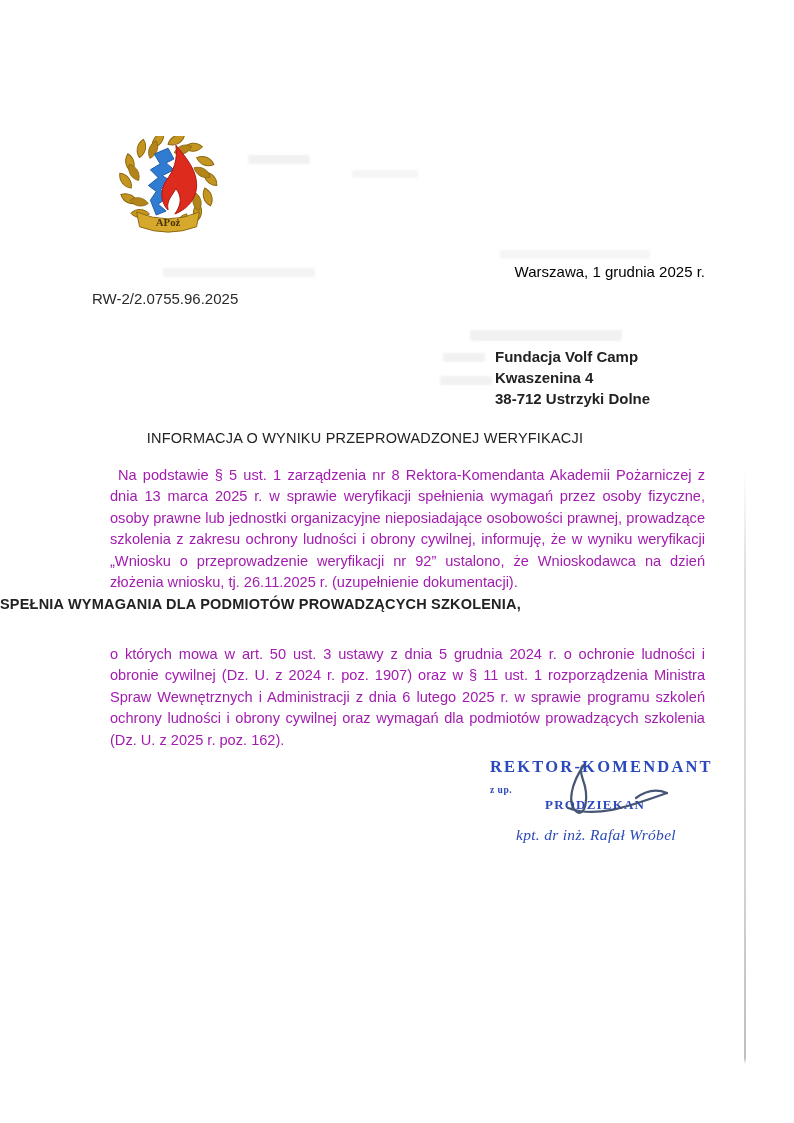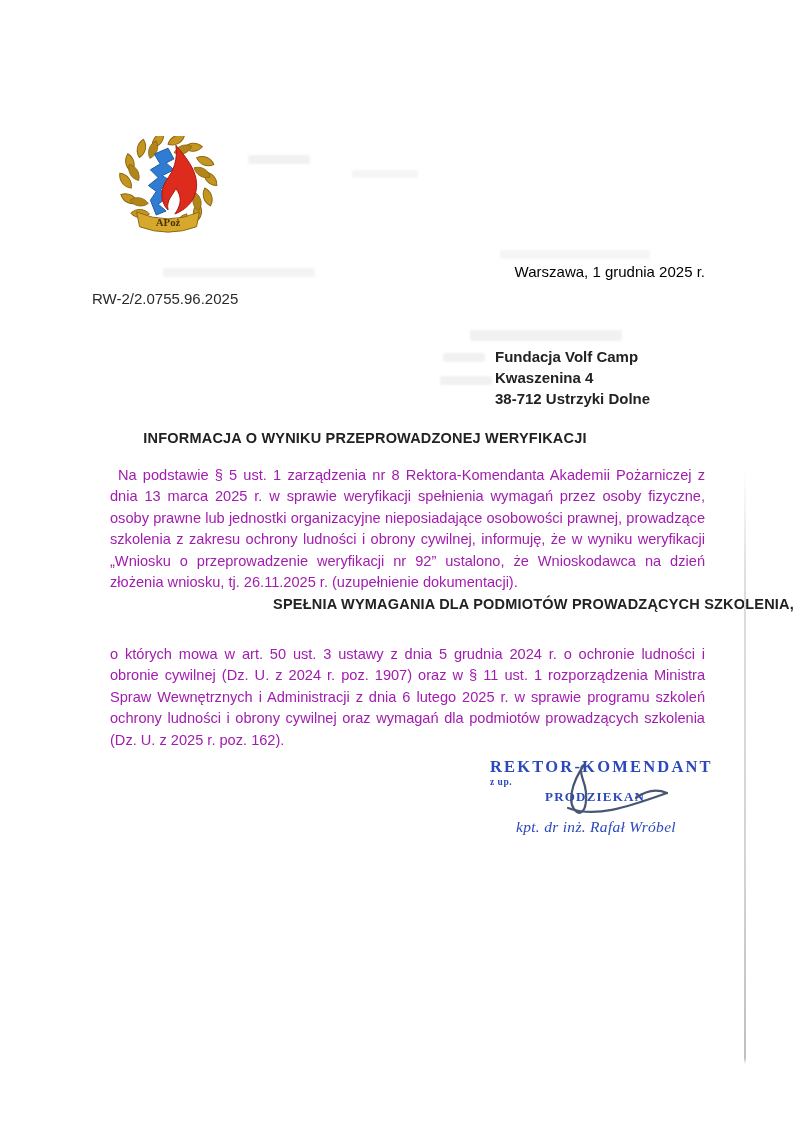--- a/index.html
+++ b/index.html
@@ -13,30 +13,30 @@
     left:193px;top:174px;font-size:18px;font-weight:bold;color:#222;
     line-height:27px;letter-spacing:.2px;
   }
   .logo{left:117px;top:136px;}
   
   .date-line{top:263px;right:89px;font-size:15px;color:#000000;}
   .ref-line{left:92px;top:290px;font-size:15px;color:#2a2a2a;}
   
   .recipient{left:495px;top:346px;font-size:15px;font-weight:bold;line-height:21px;color:#222;}
   
-  .doc-title{left:0;top:430px;width:730px;text-align:center;font-size:14.5px;font-weight:bold;color:#222;letter-spacing:.2px;}
-  .statement{left:0;top:596px;width:794px;text-align:right;font-size:14.5px;font-weight:bold;color:#222;letter-spacing:.2px;}
+  .doc-title{left:0;top:430px;width:730px;text-align:center;font-size:14.5px;font-weight:normal;color:#222;letter-spacing:.2px;}
+  .statement{left:0;top:596px;width:794px;text-align:left;font-size:14.5px;font-weight:bold;color:#222;letter-spacing:.2px;}
   
   .para{left:110px;width:595px;font-size:14.6px;line-height:21.4px;text-align:justify;color:#a21caf;}
   .para1{top:465px;text-indent:8px;}
   .para2{top:644px;}
   
   .sig{left:490px;top:757px;color:#2b49bb;font-family:"Liberation Serif",serif;}
   .sig-role{font-size:16.5px;font-weight:bold;letter-spacing:2.2px;}
-  .sig-zup{font-size:9.5px;font-weight:bold;margin-top:0px;letter-spacing:.5px;}
+  .sig-zup{font-size:9.5px;font-weight:bold;margin-top:8px;letter-spacing:.5px;}
   .sig-deputy{font-size:13px;font-weight:bold;letter-spacing:1.2px;margin:2px 0 0 55px;}
   .sig-name{font-size:15.5px;font-style:italic;margin:13px 0 0 26px;letter-spacing:.3px;}
   .scribble{left:553px;top:760px;}
   
   .ghost{background:#efefef;filter:blur(1px);border-radius:2px;opacity:.85;}
   
   .scan-line{
     left:744px;top:468px;width:2px;height:596px;
     background:linear-gradient(to bottom, rgba(200,200,200,0) 0%, #dedede 18%, #d2d2d2 70%, #bfbfbf 99%, rgba(191,191,191,0) 100%);
   }

